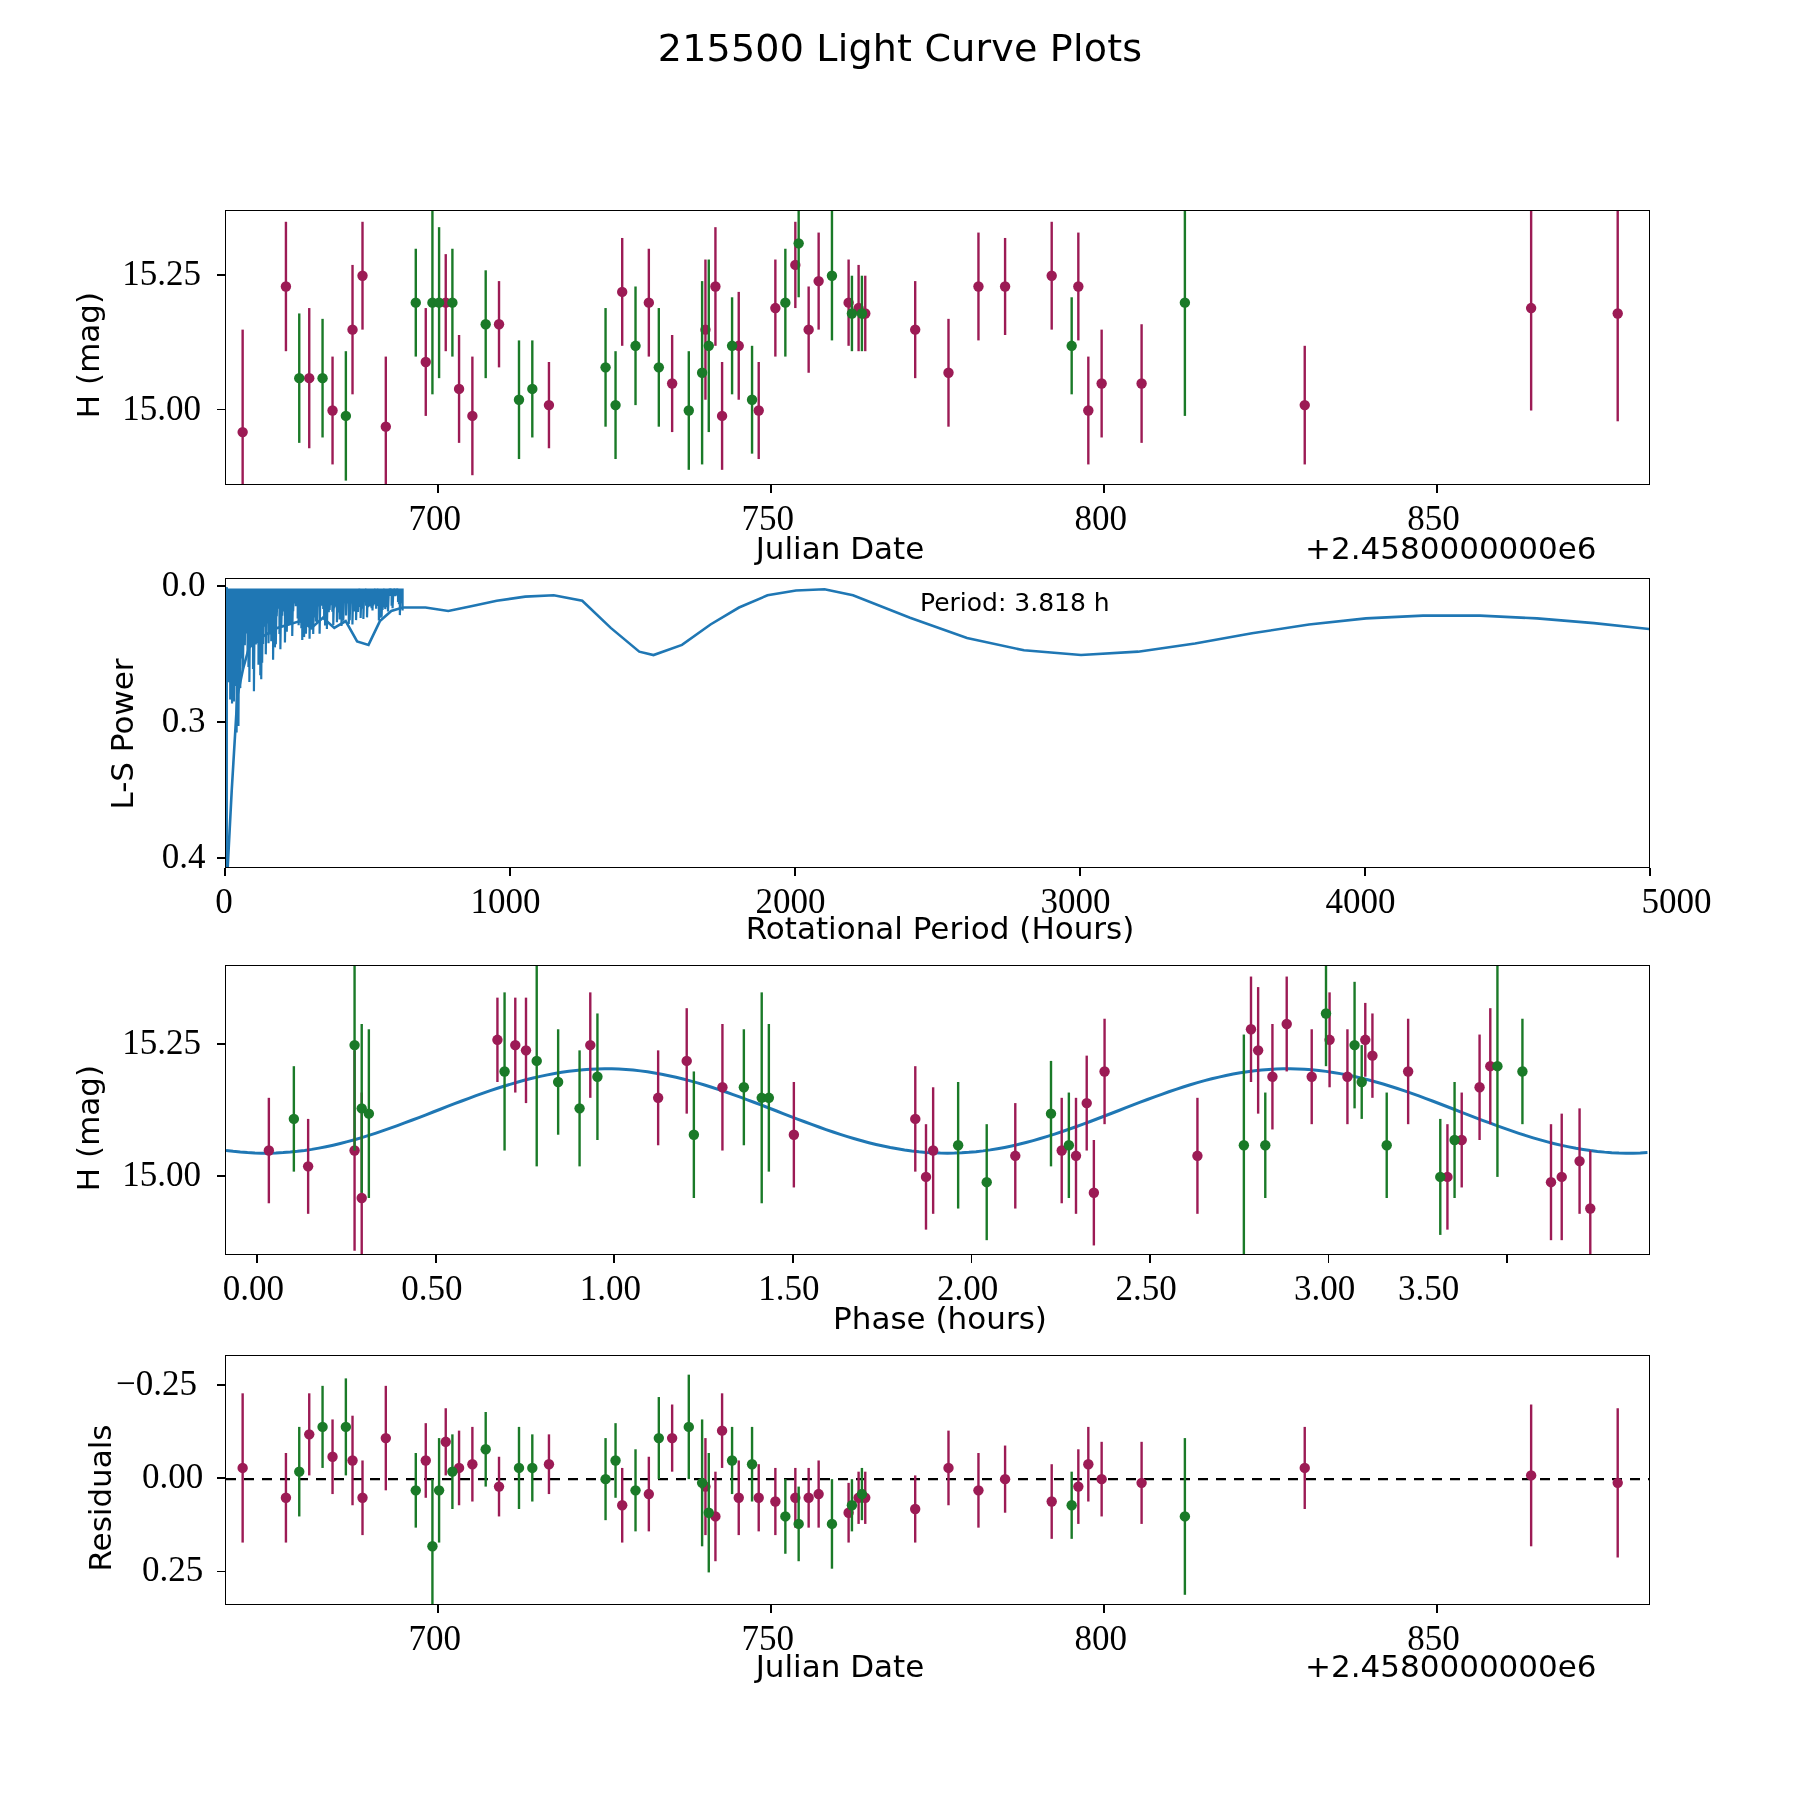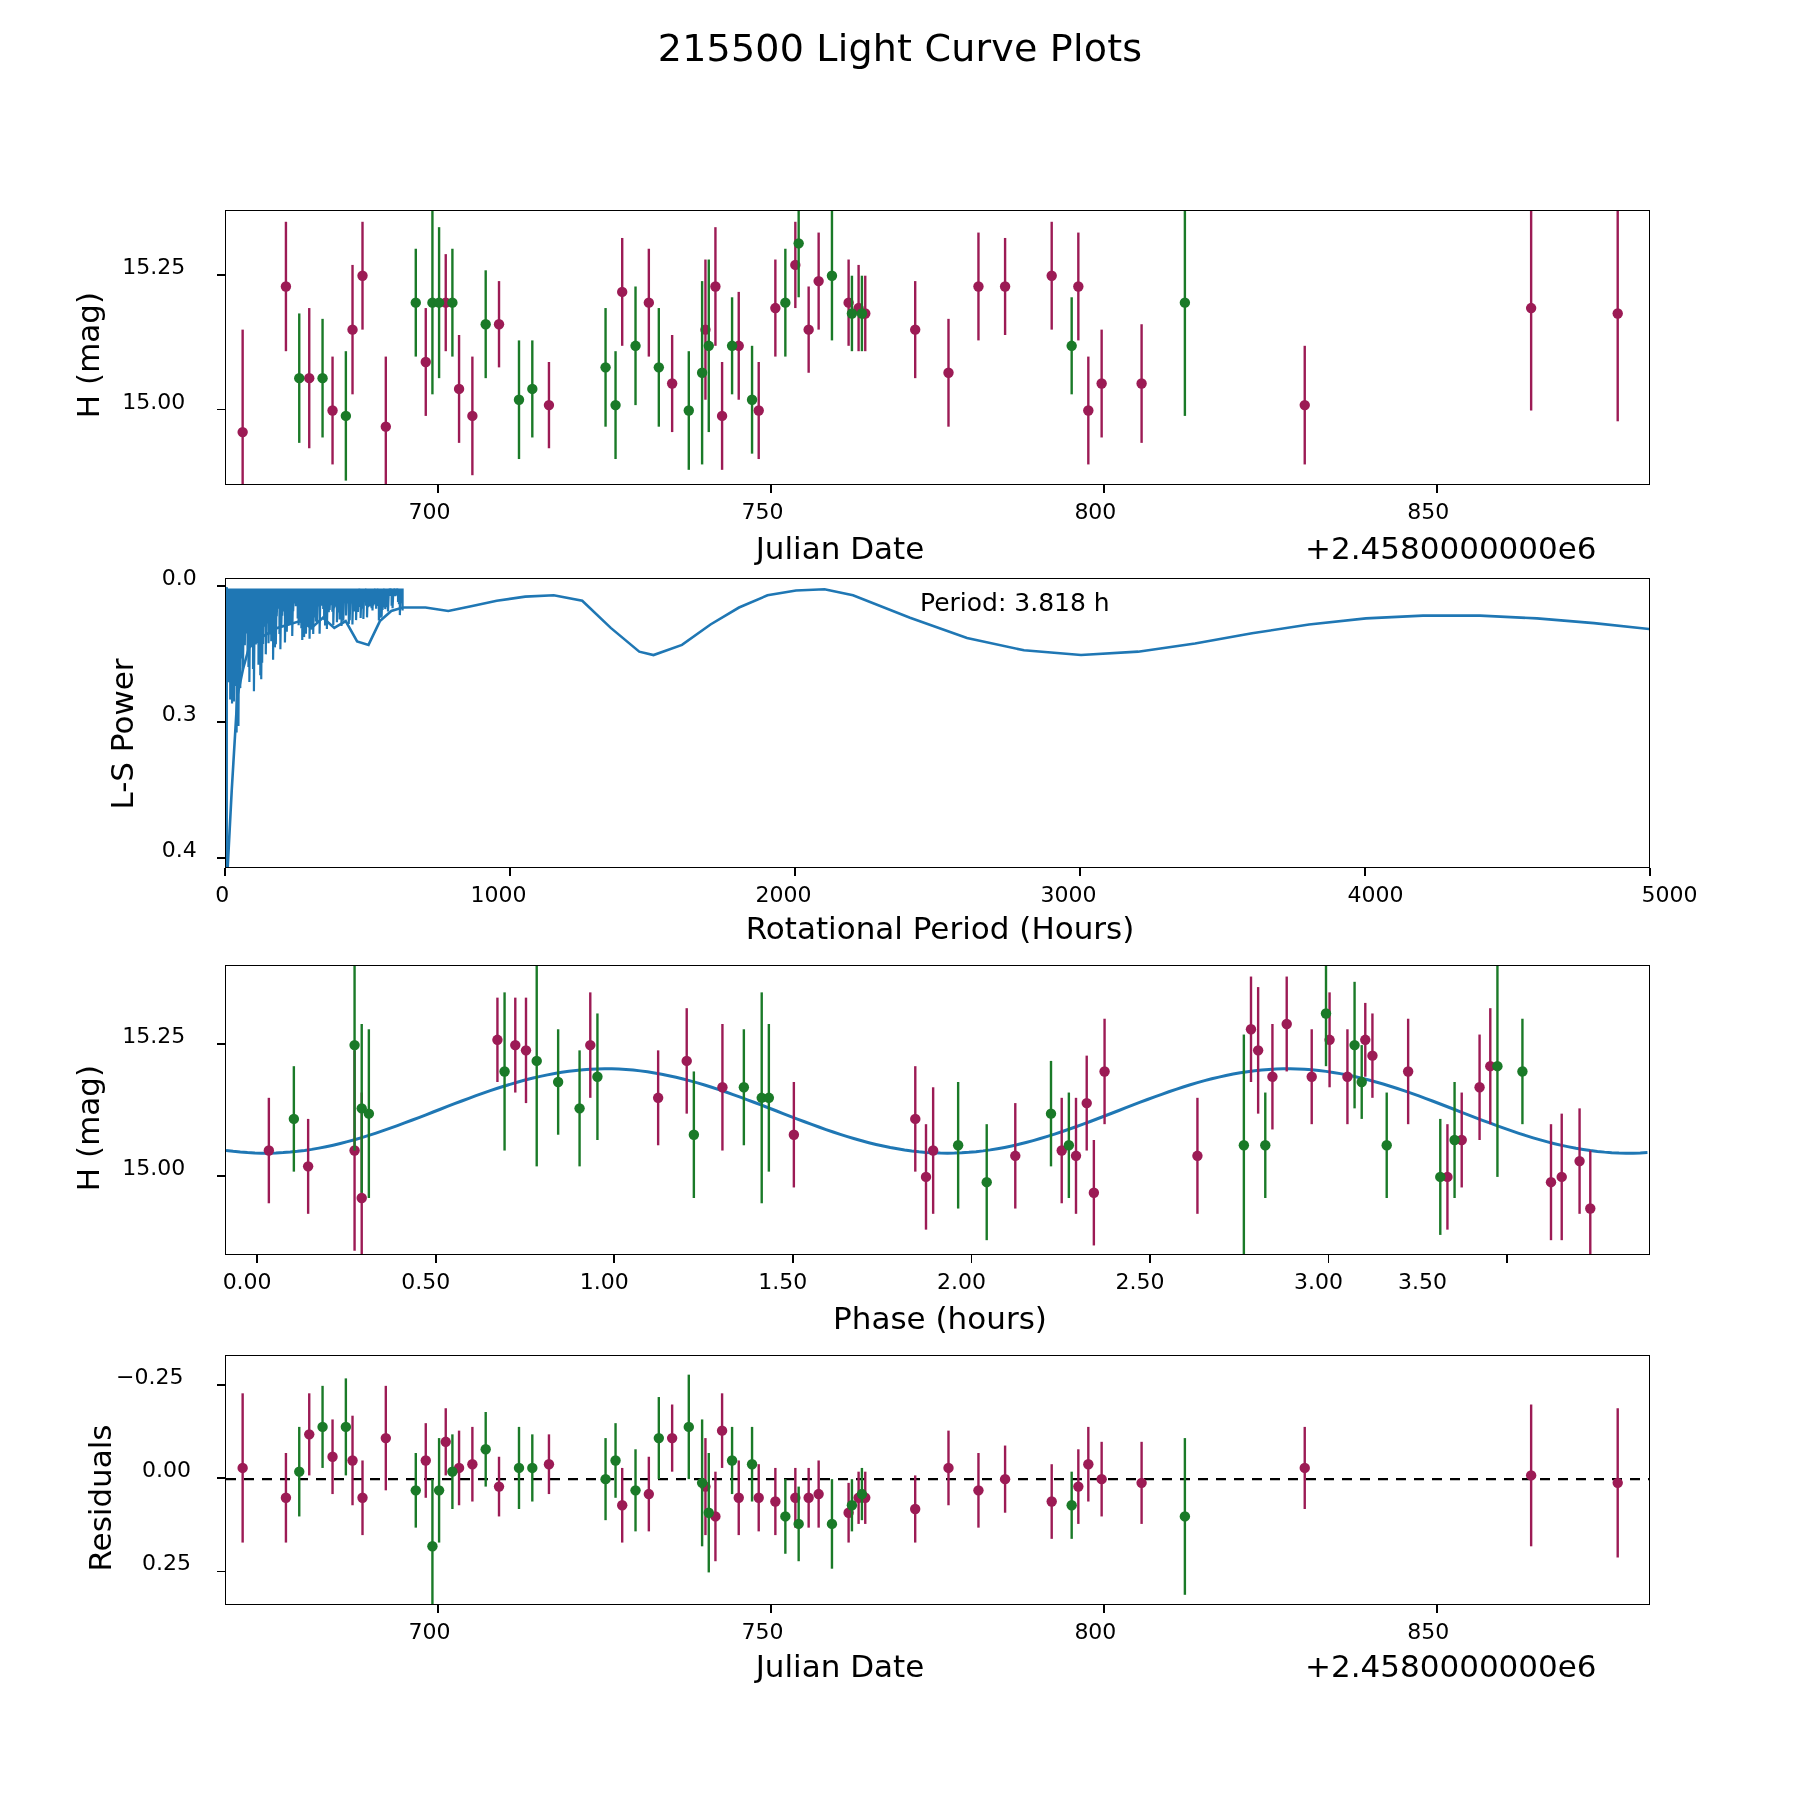--- a/index.html
+++ b/index.html
@@ -52,22 +52,23 @@
     text-align: center;
     white-space: nowrap;
   }
   .offset-label {
     position: absolute;
     font-size: 31px;
     white-space: nowrap;
   }
   .tick-label {
     position: absolute;
-    font-size: 22px;
+    font-size: 35px;
     white-space: nowrap;
+    font-family: Liberation Serif, serif;
   }
   .tick {
     position: absolute;
     background: #000000;
   }
   .annot {
     position: absolute;
     font-size: 25px;
     white-space: nowrap;
   }
@@ -541,21 +542,21 @@
       <div class="tick-label" style="left: 122.25px; top: 388.51px;">15.00</div>
       <div class="tick" style="left: 224.1px; top: 868px; width: 1.8px; height: 8px;"></div>
       <div class="tick-label" style="left: 215.133px; top: 882px;">0</div>
       <div class="tick" style="left: 509.1px; top: 868px; width: 1.8px; height: 8px;"></div>
       <div class="tick-label" style="left: 470.547px; top: 882px;">1000</div>
       <div class="tick" style="left: 794.1px; top: 868px; width: 1.8px; height: 8px;"></div>
       <div class="tick-label" style="left: 755.547px; top: 882px;">2000</div>
       <div class="tick" style="left: 1079.1px; top: 868px; width: 1.8px; height: 8px;"></div>
       <div class="tick-label" style="left: 1040.55px; top: 882px;">3000</div>
       <div class="tick" style="left: 1364.1px; top: 868px; width: 1.8px; height: 8px;"></div>
-      <div class="tick-label" style="left: 1325.55px; top: 882px; margin-left: 22px;">4000</div>
+      <div class="tick-label" style="left: 1325.55px; top: 882px;">4000</div>
       <div class="tick" style="left: 1649.1px; top: 868px; width: 1.8px; height: 8px;"></div>
       <div class="tick-label" style="left: 1610.55px; top: 882px; margin-left: 31px;">5000</div>
       <div class="tick" style="left: 217px; top: 585.25px; width: 8px; height: 1.8px;"></div>
       <div class="tick-label" style="left: 161.688px; top: 565.15px;">0.0</div>
       <div class="tick" style="left: 217px; top: 721.081px; width: 8px; height: 1.8px;"></div>
       <div class="tick-label" style="left: 161.688px; top: 700.981px;">0.3</div>
       <div class="tick" style="left: 217px; top: 856.913px; width: 8px; height: 1.8px;"></div>
       <div class="tick-label" style="left: 161.688px; top: 836.813px;">0.4</div>
       <div class="tick" style="left: 256.243px; top: 1255px; width: 1.8px; height: 8px;"></div>
       <div class="tick-label" style="left: 222.627px; top: 1269px;">0.00</div>

